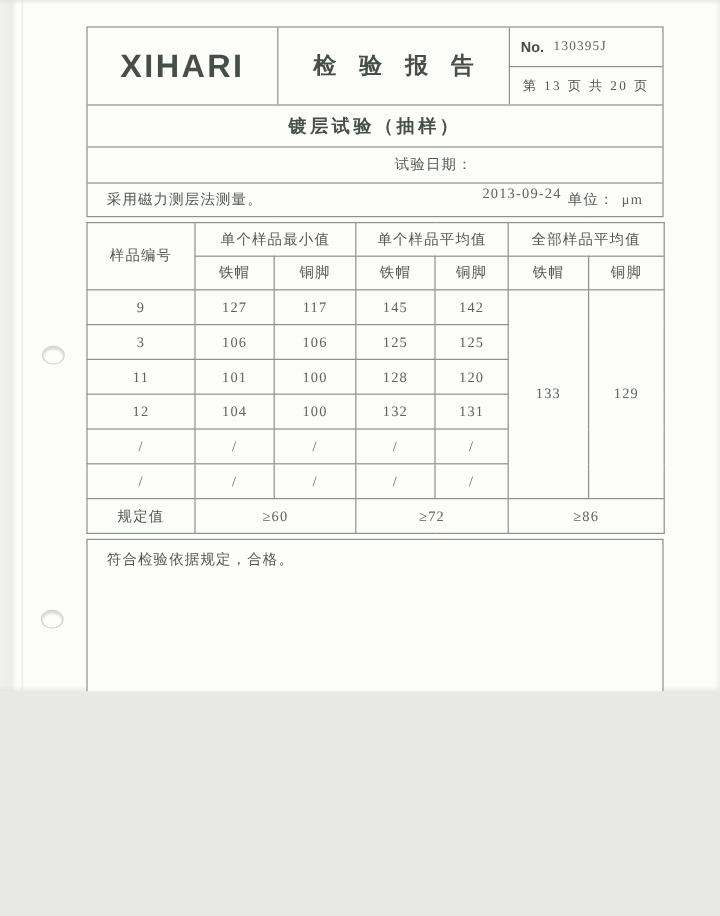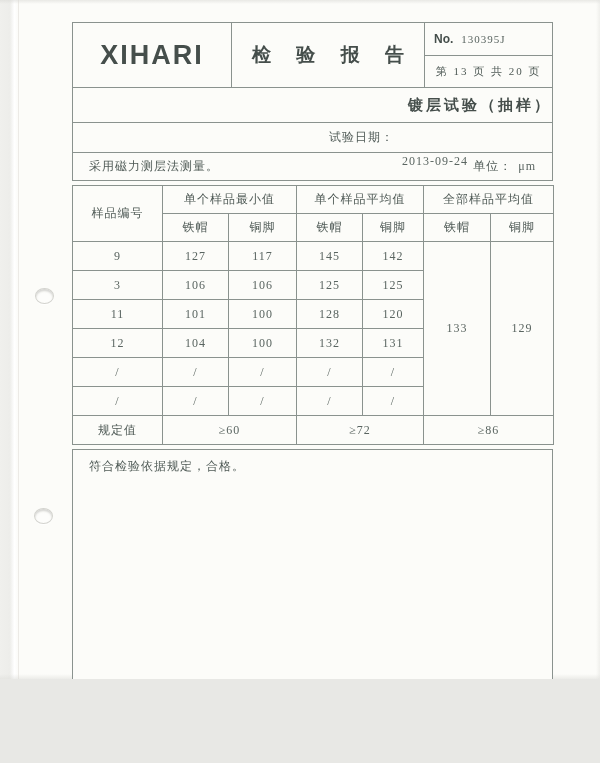--- a/index.html
+++ b/index.html
@@ -5,21 +5,21 @@
   :root{
     --paper:#fcfcf9;
     --line:#8a928e;
     --ink:#4f5a56;
     --ink-dark:#454e4b;
     --num:#5a6561;
   }
   html,body{margin:0;padding:0;background:#e8e8e5;}
   .page{
     position:relative;
-    width:600px;height:679px;
+    width:600px;height:576px;
     background:var(--paper);
     overflow:hidden;
     font-family:"Liberation Serif", serif;
     color:var(--ink);
   }
   
   .edge-left{
     position:absolute;left:0;top:0;bottom:0;width:18px;
     background:linear-gradient(to right,#f0f0ed 0%,#ededea 55%,#ffffff 80%,#fbfbf8 100%);
     border-right:1px solid #eceae6;
@@ -63,37 +63,37 @@
   .logo-text{
     font-family:"Liberation Sans", sans-serif;
     font-weight:bold;font-size:27px;letter-spacing:2px;
     color:var(--ink-dark);
   }
   .title-cell{
     flex:1;border-right:1px solid var(--line);
     display:flex;align-items:center;justify-content:center;box-sizing:border-box;
   }
   .report-title{
-    font-family:Liberation Mono, monospace;
+    font-family:Liberation Sans, sans-serif;
     font-weight:bold;font-size:19px;letter-spacing:7px;
     color:var(--ink-dark);text-indent:7px;
   }
   .no-cell{width:127px;display:flex;flex-direction:column;box-sizing:border-box;}
   .no-top{
     flex:1;border-bottom:1px solid var(--line);
     display:flex;align-items:center;padding-left:9px;gap:8px;
   }
   .no-label{font-family:"Liberation Sans", sans-serif;font-weight:bold;font-size:12px;color:var(--ink-dark);}
   .no-value{font-size:11px;color:var(--num);letter-spacing:1px;}
   .no-bottom{flex:1;display:flex;align-items:center;justify-content:center;}
   .page-line{font-size:11px;letter-spacing:2px;color:var(--ink);}
 
   .h-row2{
     height:34px;border-top:1px solid var(--line);
-    display:flex;align-items:center;justify-content:flex-end;
+    display:flex;align-items:center;justify-content:center;
   }
   .section-title{font-size:15px;font-weight:600;letter-spacing:3px;color:var(--ink-dark);}
   .h-row3{
     height:30px;border-top:1px solid var(--line);
     display:flex;align-items:center;padding-left:256px;box-sizing:border-box;
   }
   .h-row3 .lbl{font-size:12px;letter-spacing:1px;}
   .h-row3 .val{font-size:12px;margin-left:8px;letter-spacing:1px;color:var(--num);margin-top:48px;}
   .h-row4{
     height:28px;border-top:1px solid var(--line);

